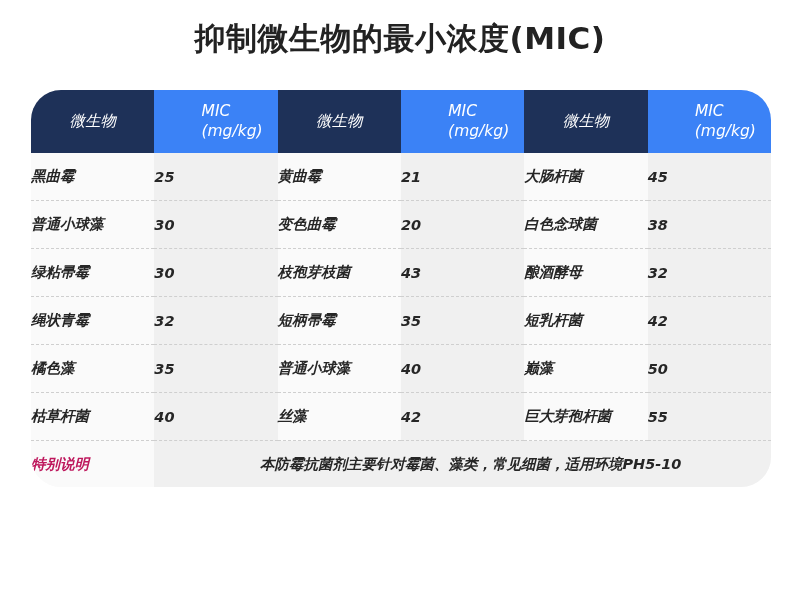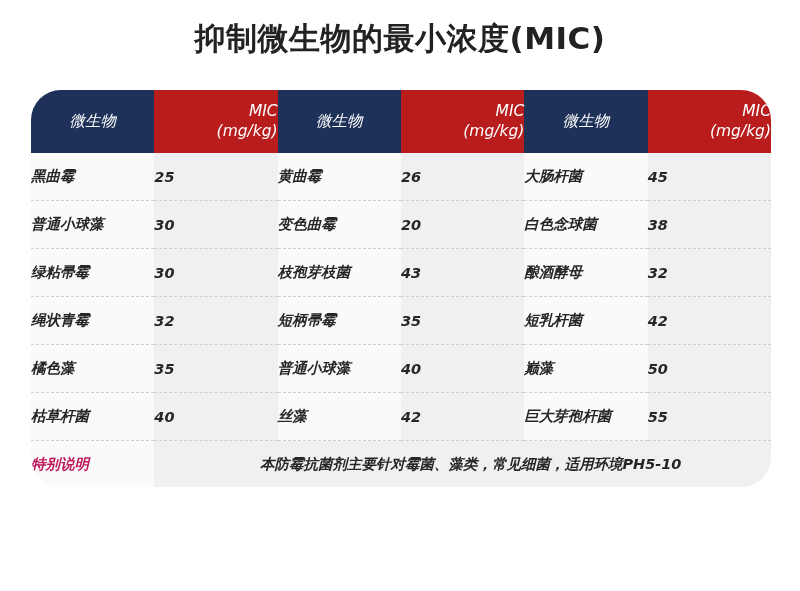--- a/index.html
+++ b/index.html
@@ -53,21 +53,21 @@
     height: 63px;
     color: #ffffff;
     font-size: 15.5px;
     font-weight: normal;
     text-align: center;
     vertical-align: middle;
     padding: 0;
     line-height: 1.25;
   }
   th.h-dark { background: #1e3158; }
-  th.h-light { background: #b91c1c; text-align: right; }
+  th.h-light { background: #3b82f6; }
   th .mic-l1 { display: block; }
   th .mic-l2 { display: block; padding-left: 32px; }
 
   tbody td {
     height: 47px;
     text-align: left;
     vertical-align: middle;
     font-size: 14.5px;
     color: #262626;
     font-weight: bold;
@@ -132,21 +132,21 @@
             <span class="mic-l2">(mg/kg)</span>
           </th>
         </tr>
       </thead>
       <tbody>
 
         <tr>
           <td class="c-name">黑曲霉</td>
           <td class="c-val">25</td>
           <td class="c-name">黄曲霉</td>
-          <td class="c-val">26</td>
+          <td class="c-val">21</td>
           <td class="c-name">大肠杆菌</td>
           <td class="c-val">45</td>
         </tr>
 
 
         <tr>
           <td class="c-name">普通小球藻</td>
           <td class="c-val">30</td>
           <td class="c-name">变色曲霉</td>
           <td class="c-val">20</td>

